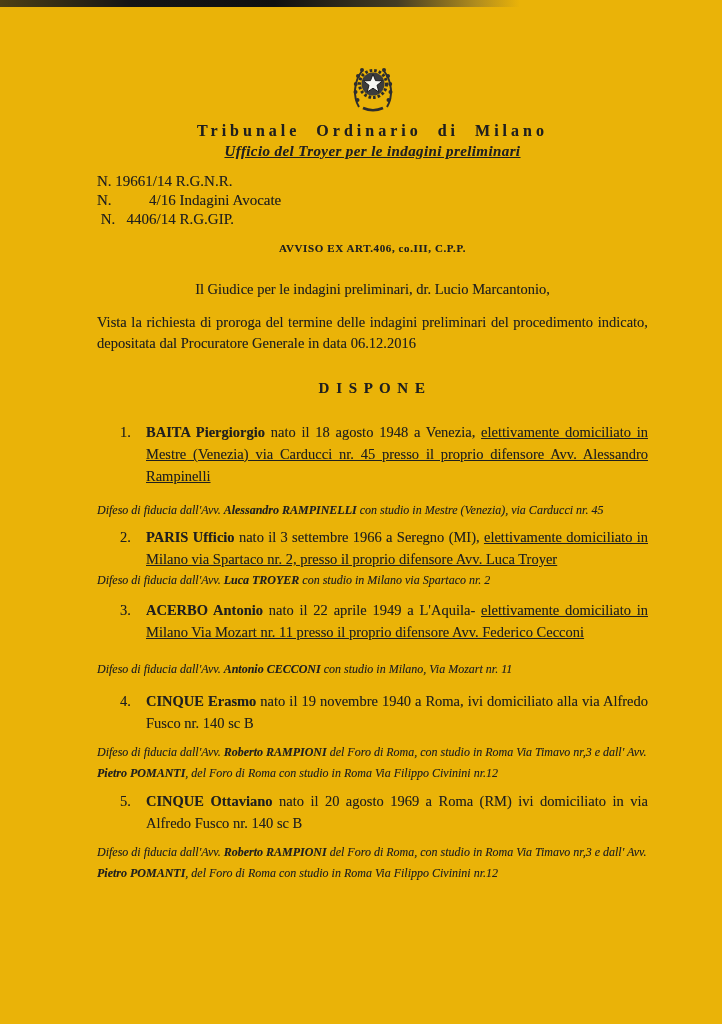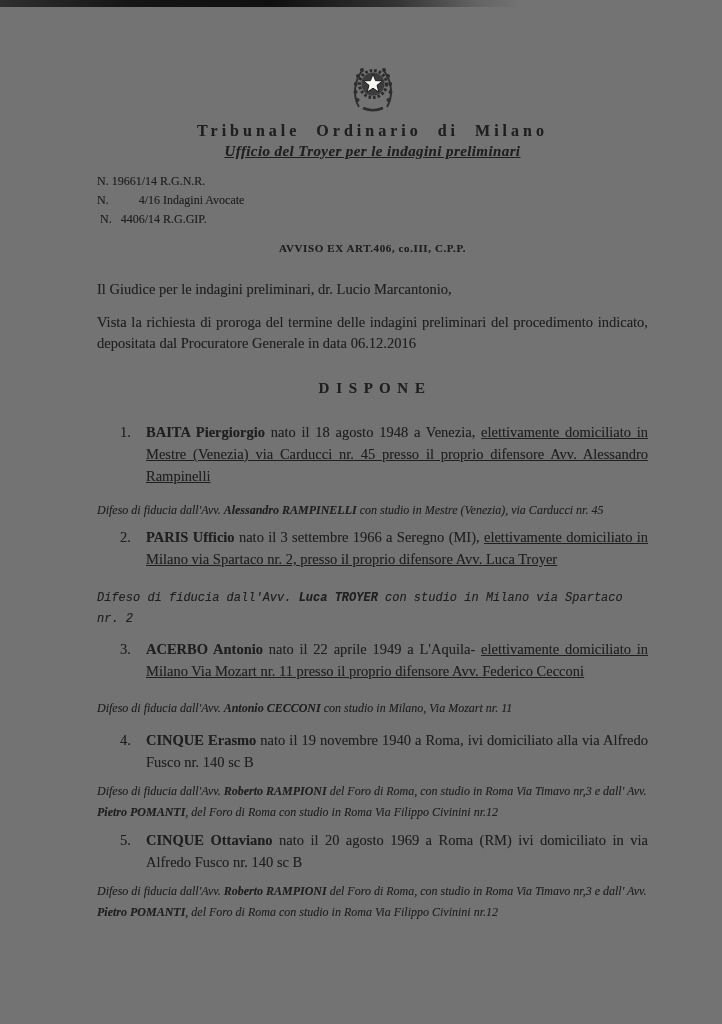--- a/index.html
+++ b/index.html
@@ -1,20 +1,20 @@
 <!DOCTYPE html>
 <html><head>
 <meta charset="utf-8">
 <style>
   html,body{margin:0;padding:0;background:#d9d9d9;}
   .page{
     position:relative;
     width:722px;height:1024px;
     margin:0 auto;
-    background:#737373;
+    background:#eab308;
     overflow:hidden;
     font-family:"Liberation Serif", serif;
     color:#1f1f1f;
     text-shadow:0 0 .5px rgba(25,25,25,.38);
   }
   .scan-bar{
     position:absolute;top:0;left:0;height:7px;width:100%;
     background:linear-gradient(to right,
       rgba(25,25,25,.75) 0%, #151515 18%, #101010 38%,
       rgba(40,40,40,.85) 55%, rgba(70,70,70,.35) 66%, rgba(90,90,90,0) 72%);
@@ -24,34 +24,34 @@
   .emblem-wrap{margin-top:62px;text-align:center;}
   .court{
     margin-top:4px;font-size:16px;font-weight:bold;
     letter-spacing:4px;word-spacing:8px;line-height:18px;
   }
   .office{
     margin-top:2px;font-size:15px;font-weight:bold;font-style:italic;
     text-decoration:underline;line-height:18px;letter-spacing:.4px;
   }
   .case-block{margin-top:12px;}
-  .case-line{font-size:12px;line-height:19px;white-space:pre;}
+  .case-line{font-size:15px;line-height:19px;white-space:pre;}
   .title{margin-top:10px;font-size:11px;font-weight:bold;letter-spacing:.6px;line-height:18px;}
-  .body-line{font-size:14.5px;line-height:21px;}
+  .body-line{font-size:14.5px;line-height:21px;text-align:center;}
   .judge{margin-top:22px;}
   .para{margin-top:12px;text-align:justify;}
   .dispone{margin-top:24px;font-size:15px;font-weight:bold;letter-spacing:1.5px;line-height:21px;}
   .dispone-sub{margin-top:2px;}
   .item{display:flex;margin-left:23px;font-size:14.5px;line-height:22px;}
   .item .num{flex:none;width:26px;}
   .item .itext{flex:1;text-align:justify;}
   .u{text-decoration:underline;}
   .defense{margin:0;font-style:italic;font-size:12px;line-height:21px;}
   .mt-i1{margin-top:22px;} .mt-d1{margin-top:13px;}
-  .mt-i2{margin-top:5px;}  .mt-d2{margin-top:18px;font-family:Liberation Mono, monospace;}
+  .mt-i2{margin-top:5px;}  .mt-d2{}
   .mt-i3{margin-top:8px;}  .mt-d3{margin-top:16px;}
   .mt-i4{margin-top:10px;} .mt-d4{margin-top:8px;}
   .mt-i5{margin-top:6px;}  .mt-d5{margin-top:8px;}
   b{font-weight:bold;}
 </style>
 </head>
 <body>
 
 <div class="page">
   <div class="scan-bar"></div>

